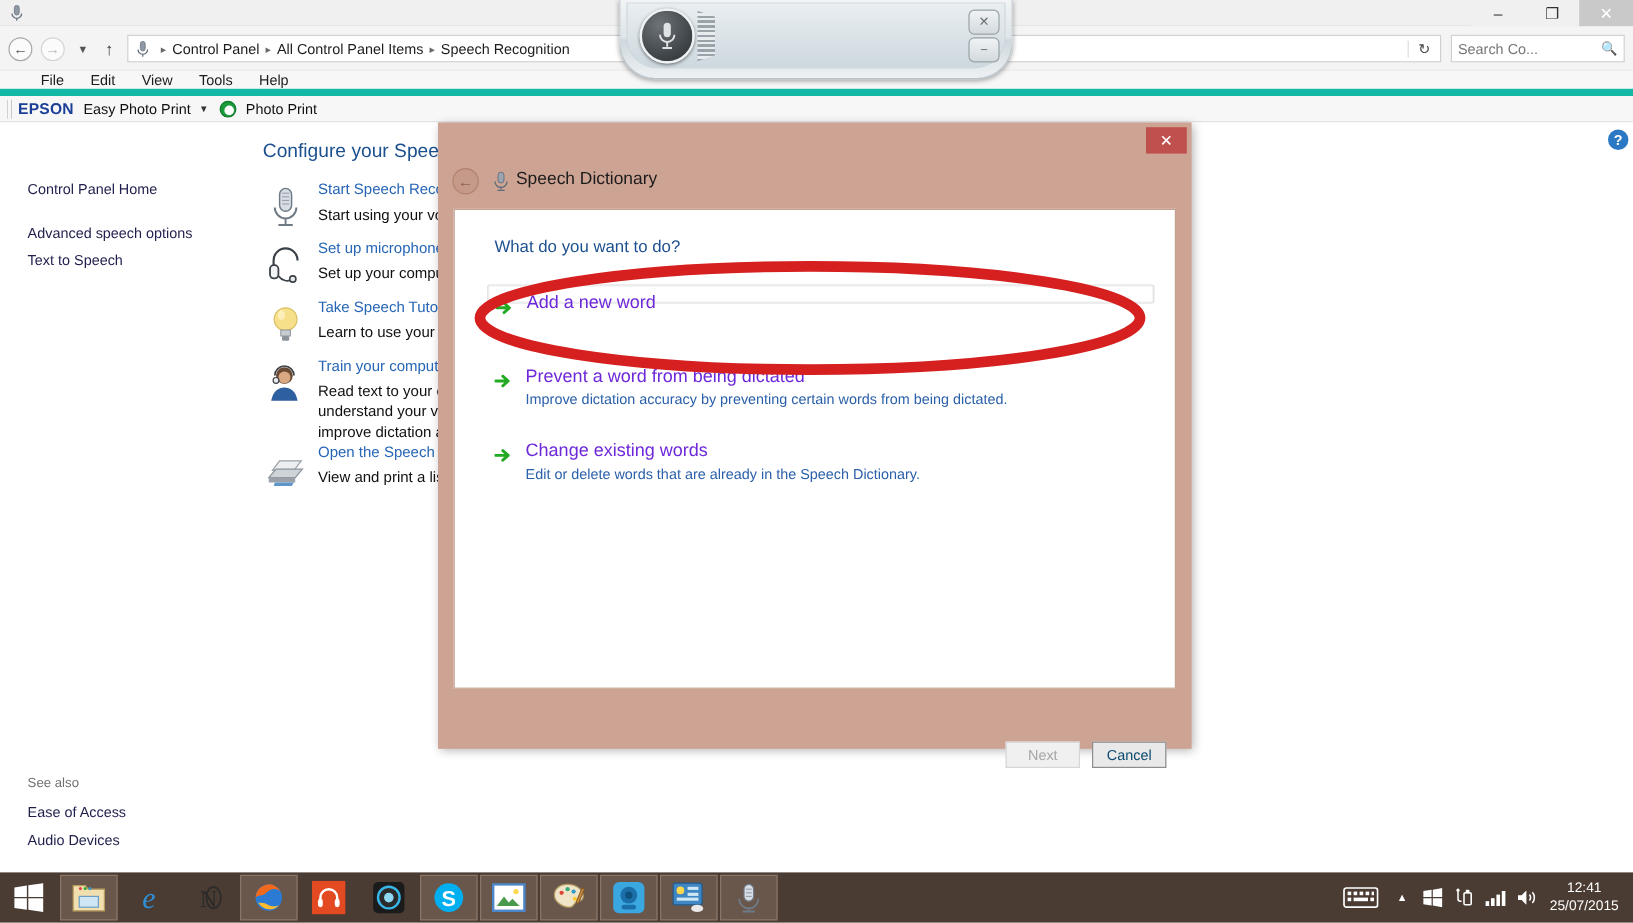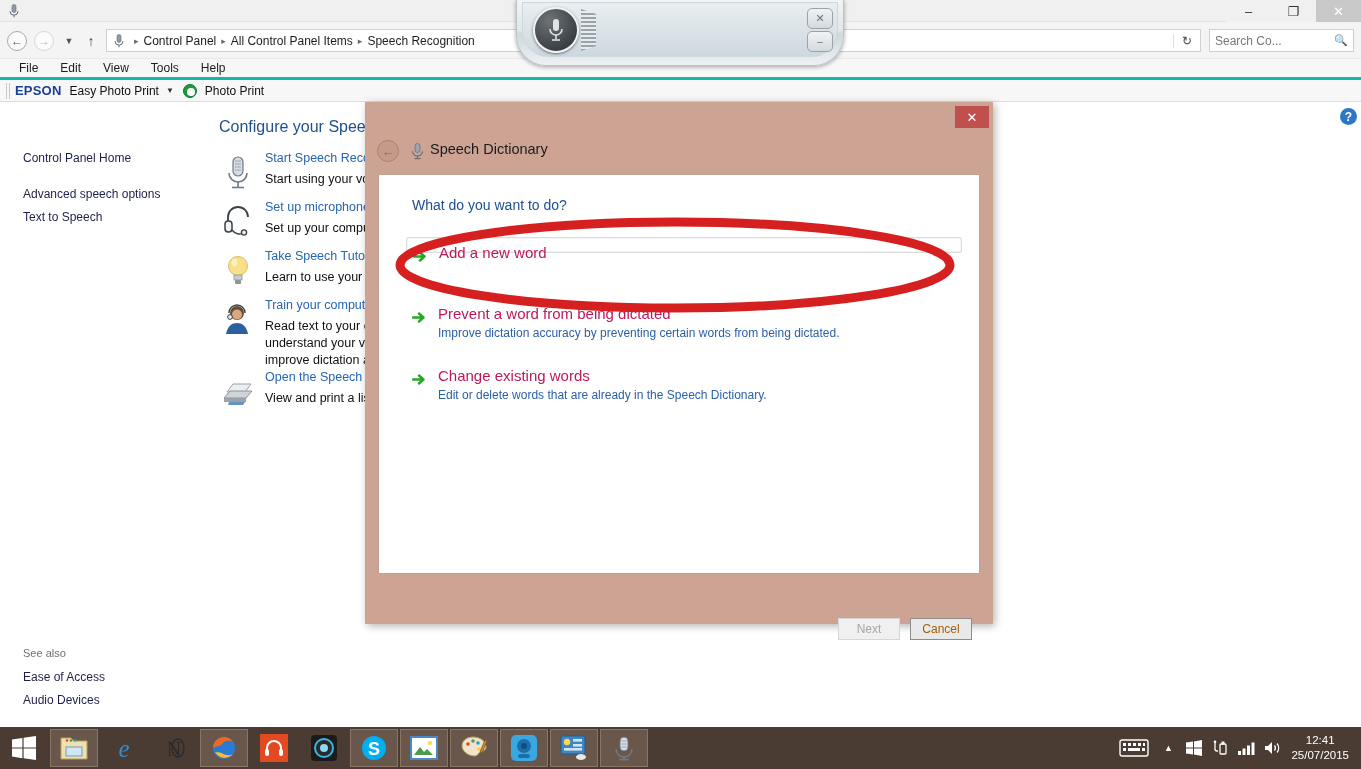--- a/index.html
+++ b/index.html
@@ -61,22 +61,22 @@
     position: absolute; right: 7px; top: 7px; width: 145px; height: 23px;
     background: #ffffff; border: 1px solid #d0d0d0;
     display: flex; align-items: center; padding: 0 5px;
     font-size: 12px; color: #767676;
   }
   .searchbox .mag { margin-left: auto; color: #333; font-size: 11px; }
 
   
   .menubar {
     position: absolute; left: 0; top: 59px; width: 1361px; height: 21px;
-    background: #f7f7f7; display: flex; align-items: center; padding-left: 8px;
-    border-bottom: 3px solid #14b8a6;
+    background: #f7f7f7; display: flex; align-items: center; padding-left: 23px;
+    border-bottom: 6px solid #14b8a6;
   }
   .menubar .mi { font-size: 12px; color: #1c1c1c; padding: 0 11px; }
 
   
   .epsonbar {
     position: absolute; left: 0; top: 80px; width: 1361px; height: 22px;
     background: #f7f7f7; display: flex; align-items: center; padding-left: 6px;
     border-bottom: 1px solid #dedede;
   }
   .grip { width: 5px; height: 16px; margin-right: 4px;
@@ -187,30 +187,30 @@
   .dlg-question { position: absolute; left: 33px; top: 22px; font-size: 14px; color: #1c508f; }
   .opt { position: absolute; left: 33px; width: 540px; }
   .opt.hovered {
     left: 27px; width: 556px; padding: 6px 6px 8px 6px;
     border: 1px solid #dcdcdc; background: #ffffff;
     box-shadow: 0 0 0 1px #f4f4f4 inset;
     border-radius: 2px;
   }
   .opt-arrow { position: absolute; left: 0; top: 5px; width: 15px; height: 15px; }
   .opt.hovered .opt-arrow { left: 6px; top: 11px; }
-  .opt-title { position: absolute; left: 26px; top: 0; font-size: 15px; color: #be185d; white-space: nowrap; }
+  .opt-title { position: absolute; left: 26px; top: 0; font-size: 15px; color: #6d28d9; white-space: nowrap; }
   .opt.hovered .opt-title { left: 32px; top: 6px; }
   .opt-desc { position: absolute; left: 26px; top: 21px; font-size: 12px; color: #2a5faa; white-space: nowrap; }
   .opt.hovered .opt-desc { left: 32px; top: 27px; }
 
   .dlg-footer { position: absolute; left: 13px; top: 472px; width: 602px; height: 38px; margin-top: 36px; }
   .dlg-btn {
     position: absolute; top: 8px; width: 62px; height: 22px;
     font-size: 12px; display: flex; align-items: center; justify-content: center;
-    border: 1px solid #bdbdbd; background: #ededed; color: #a16207;
+    border: 1px solid #bdbdbd; background: #ededed; color: #0c4a6e;
   }
   .dlg-btn.next { right: 80px; color: #a6a6a6; border-color: #d6d6d6; background: #f0f0f0; }
   .dlg-btn.cancel { right: 8px; border-color: #8d8d8d; background: #e9e9e9; }
 
   
   .annot { position: absolute; left: 390px; top: 215px; width: 580px; height: 110px; pointer-events: none; }
 
   
   .taskbar {
     position: absolute; left: 0; top: 727px; width: 1361px; height: 42px;

